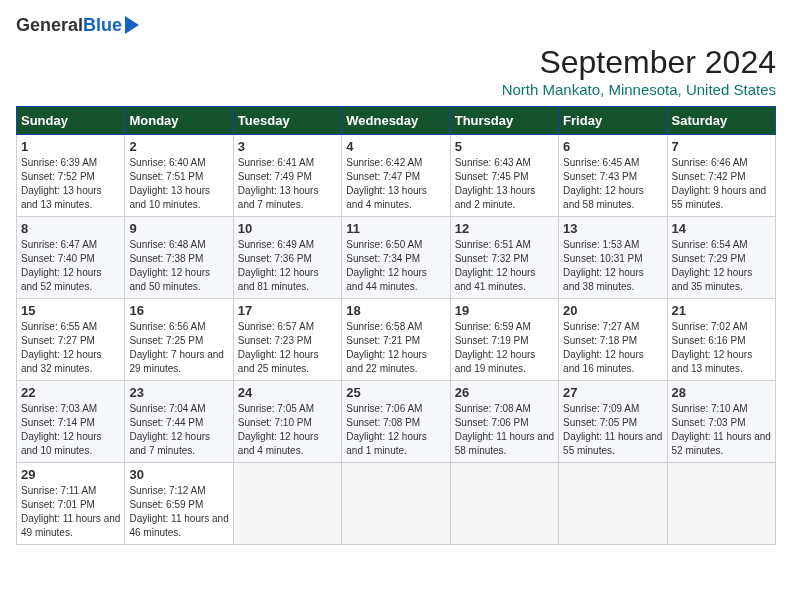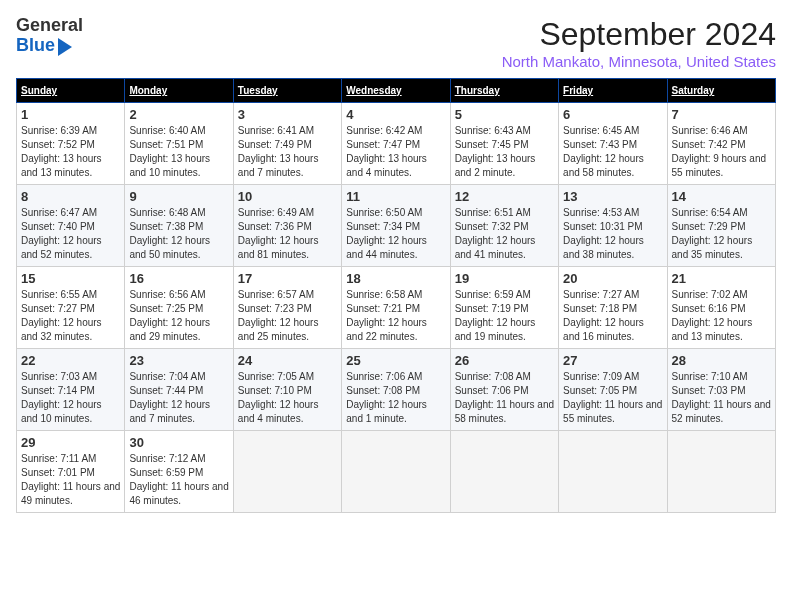--- a/index.html
+++ b/index.html
@@ -11,49 +11,48 @@
       padding: 16px;
     }
     .header {
       display: flex;
       justify-content: space-between;
       align-items: flex-start;
       margin-bottom: 8px;
     }
     .logo {
       display: flex;
-      flex-direction: column;
+      flex-direction: row;
       font-size: 18px;
       font-weight: bold;
       line-height: 1.1;
     }
     .logo-general { color: #333; }
-    .logo-blue { color: #1565c0; display: flex; align-items: flex-end; }
+    .logo-blue { color: #1565c0; display: flex; align-items: flex-start; }
     .logo-arrow {
       display: inline-block;
       width: 0; height: 0;
       border-top: 9px solid transparent;
       border-bottom: 9px solid transparent;
       border-left: 14px solid #1565c0;
       margin-left: 3px;
       vertical-align: middle;
     }
     .title-block { text-align: right; }
-    .title-block h1 { font-size: 32px; font-weight: normal; color: #222; }
-    .title-block h2 { font-size: 15px; font-weight: normal; color: #8b5cf6; }
+    .title-block h1 { font-size: 32px; font-weight: normal; color: #222; margin-top: 28px; }
+    .title-block h2 { font-size: 15px; font-weight: normal; color: #0f766e; }
     .calendar { width: 100%; border-collapse: collapse; }
     .calendar th {
-      background: #000000;
+      background: #14532d;
       color: #fff;
-      font-size: 10px;
+      font-size: 13px;
       font-weight: bold;
       padding: 6px 4px;
       text-align: left;
       border: 1px solid #0d47a1;
-      text-decoration: underline;
     }
     .calendar td {
       vertical-align: top;
       font-size: 10px;
       color: #333;
       padding: 4px;
       border: 1px solid #d0d0d0;
       width: 14.28%;
       min-height: 70px;
       background: #fff;
@@ -168,21 +167,21 @@
           <div class="cell-text">Daylight: 12 hours and 44 minutes.</div>
         </td>
         <td>
           <span class="day-num">12</span>
           <div class="cell-text">Sunrise: 6:51 AM</div>
           <div class="cell-text">Sunset: 7:32 PM</div>
           <div class="cell-text">Daylight: 12 hours and 41 minutes.</div>
         </td>
         <td>
           <span class="day-num">13</span>
-          <div class="cell-text">Sunrise: 4:53 AM</div>
+          <div class="cell-text">Sunrise: 1:53 AM</div>
           <div class="cell-text">Sunset: 10:31 PM</div>
           <div class="cell-text">Daylight: 12 hours and 38 minutes.</div>
         </td>
         <td>
           <span class="day-num">14</span>
           <div class="cell-text">Sunrise: 6:54 AM</div>
           <div class="cell-text">Sunset: 7:29 PM</div>
           <div class="cell-text">Daylight: 12 hours and 35 minutes.</div>
         </td>
       </tr>
@@ -190,21 +189,21 @@
         <td>
           <span class="day-num">15</span>
           <div class="cell-text">Sunrise: 6:55 AM</div>
           <div class="cell-text">Sunset: 7:27 PM</div>
           <div class="cell-text">Daylight: 12 hours and 32 minutes.</div>
         </td>
         <td>
           <span class="day-num">16</span>
           <div class="cell-text">Sunrise: 6:56 AM</div>
           <div class="cell-text">Sunset: 7:25 PM</div>
-          <div class="cell-text">Daylight: 12 hours and 29 minutes.</div>
+          <div class="cell-text">Daylight: 7 hours and 29 minutes.</div>
         </td>
         <td>
           <span class="day-num">17</span>
           <div class="cell-text">Sunrise: 6:57 AM</div>
           <div class="cell-text">Sunset: 7:23 PM</div>
           <div class="cell-text">Daylight: 12 hours and 25 minutes.</div>
         </td>
         <td>
           <span class="day-num">18</span>
           <div class="cell-text">Sunrise: 6:58 AM</div>

